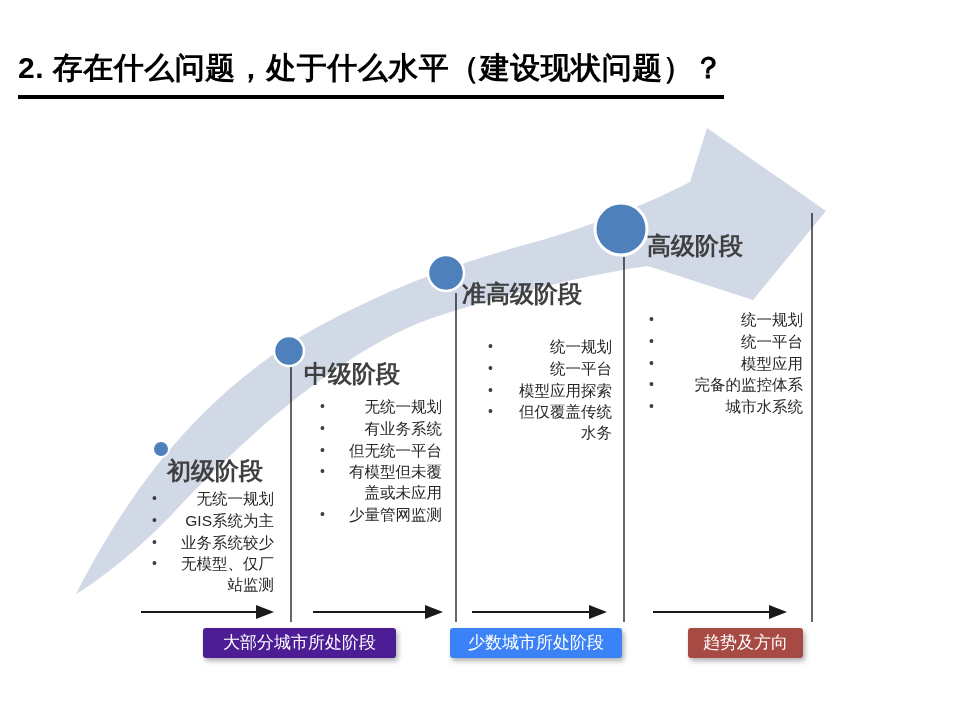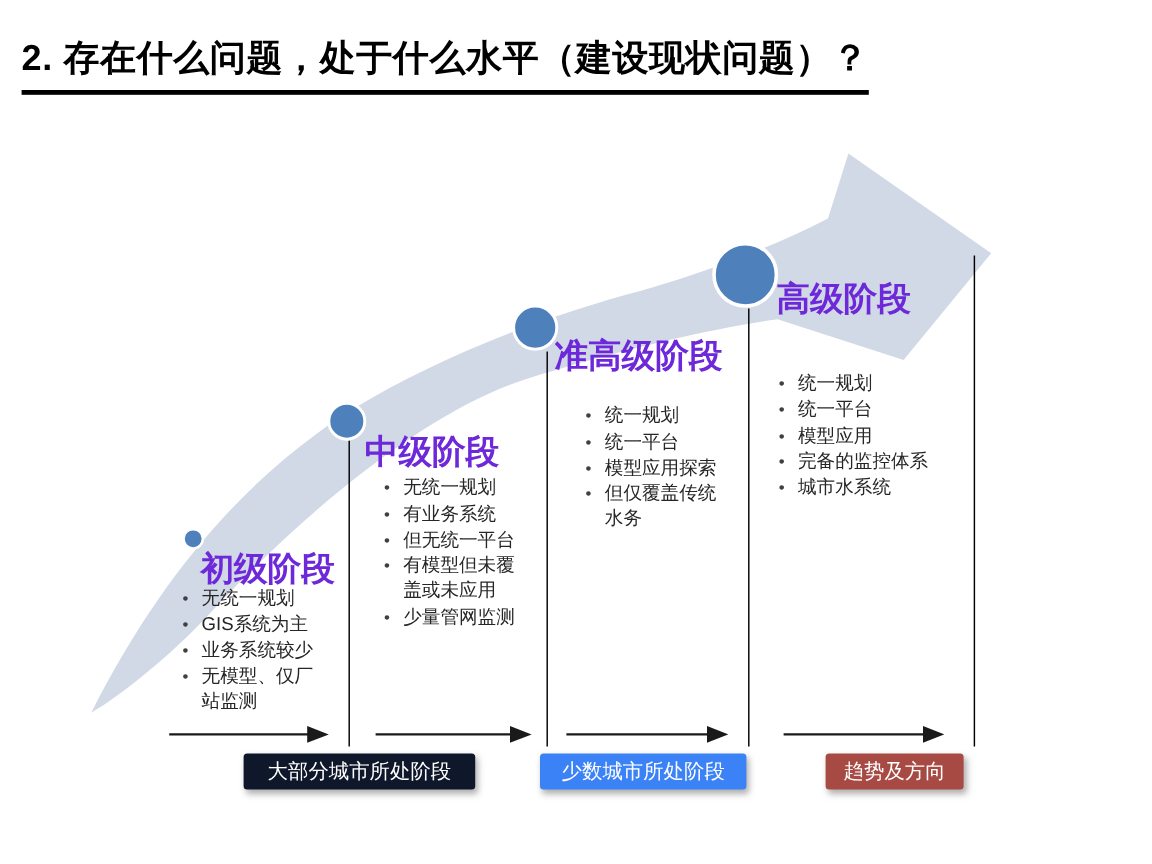--- a/index.html
+++ b/index.html
@@ -3,36 +3,36 @@
 <meta charset="utf-8">
 <style>
   html,body{margin:0;padding:0;}
   body{
     width:960px;height:720px;background:#ffffff;overflow:hidden;
     font-family:"Liberation Sans","DejaVu Sans",sans-serif;
     position:relative;
   }
   .slide{position:absolute;inset:0;width:960px;height:720px;}
   .title{
-    position:absolute;left:18px;top:28px;
+    position:absolute;left:18px;top:48px;
     font-size:30px;font-weight:bold;color:#000;
     display:inline-block;border-bottom:4px solid #000;padding-bottom:6px;
     letter-spacing:0.5px;white-space:nowrap;
   }
   .problem{
     position:absolute;left:18px;top:114px;
     font-size:21px;font-weight:bold;color:#ff0000;white-space:nowrap;
   }
   svg.diagram{position:absolute;left:0;top:0;}
   .stage-title{
-    position:absolute;font-size:28px;font-weight:bold;color:#6d28d9;white-space:nowrap;
+    position:absolute;font-size:24px;font-weight:bold;color:#404040;white-space:nowrap;
   }
   ul.stage-list{
     position:absolute;margin:0;padding:0;list-style:none;
-    font-size:15.5px;color:#262626;line-height:1.34;
+    font-size:15.5px;color:#262626;line-height:1.34;text-align:right;
   }
   ul.stage-list li{position:relative;padding-left:20px;margin:0 0 1px 0;}
   ul.stage-list li::before{
     content:"\2022";position:absolute;left:4px;top:0;color:#404040;font-size:14px;
   }
   .legend-chip{
     position:absolute;height:30px;line-height:30px;text-align:center;
     color:#ffffff;font-size:17px;border-radius:3px;
     box-shadow:2px 3px 5px rgba(110,110,110,0.55);
     white-space:nowrap;
@@ -107,17 +107,17 @@
 
   <div class="stage-title" style="left:647px;top:230px;">高级阶段</div>
   <ul class="stage-list" style="left:645px;top:310px;width:158px;">
     <li>统一规划</li>
     <li>统一平台</li>
     <li>模型应用</li>
     <li>完备的监控体系</li>
     <li>城市水系统</li>
   </ul>
 
-  <div class="legend-chip" style="left: 203px; top: 628px; width: 193px; background: #0f172a;">大部分城市所处阶段</div>
+  <div class="legend-chip" style="left: 203px; top: 628px; width: 193px; background: #4c1d95;">大部分城市所处阶段</div>
   <div class="legend-chip" style="left: 450px; top: 628px; width: 172px; background: #3b82f6;">少数城市所处阶段</div>
   <div class="legend-chip" style="left: 663px; top: 628px; width: 115px; background: rgb(168, 74, 68); margin-left: 25px;">趋势及方向</div>
 
 </div>
 
 </body></html>

